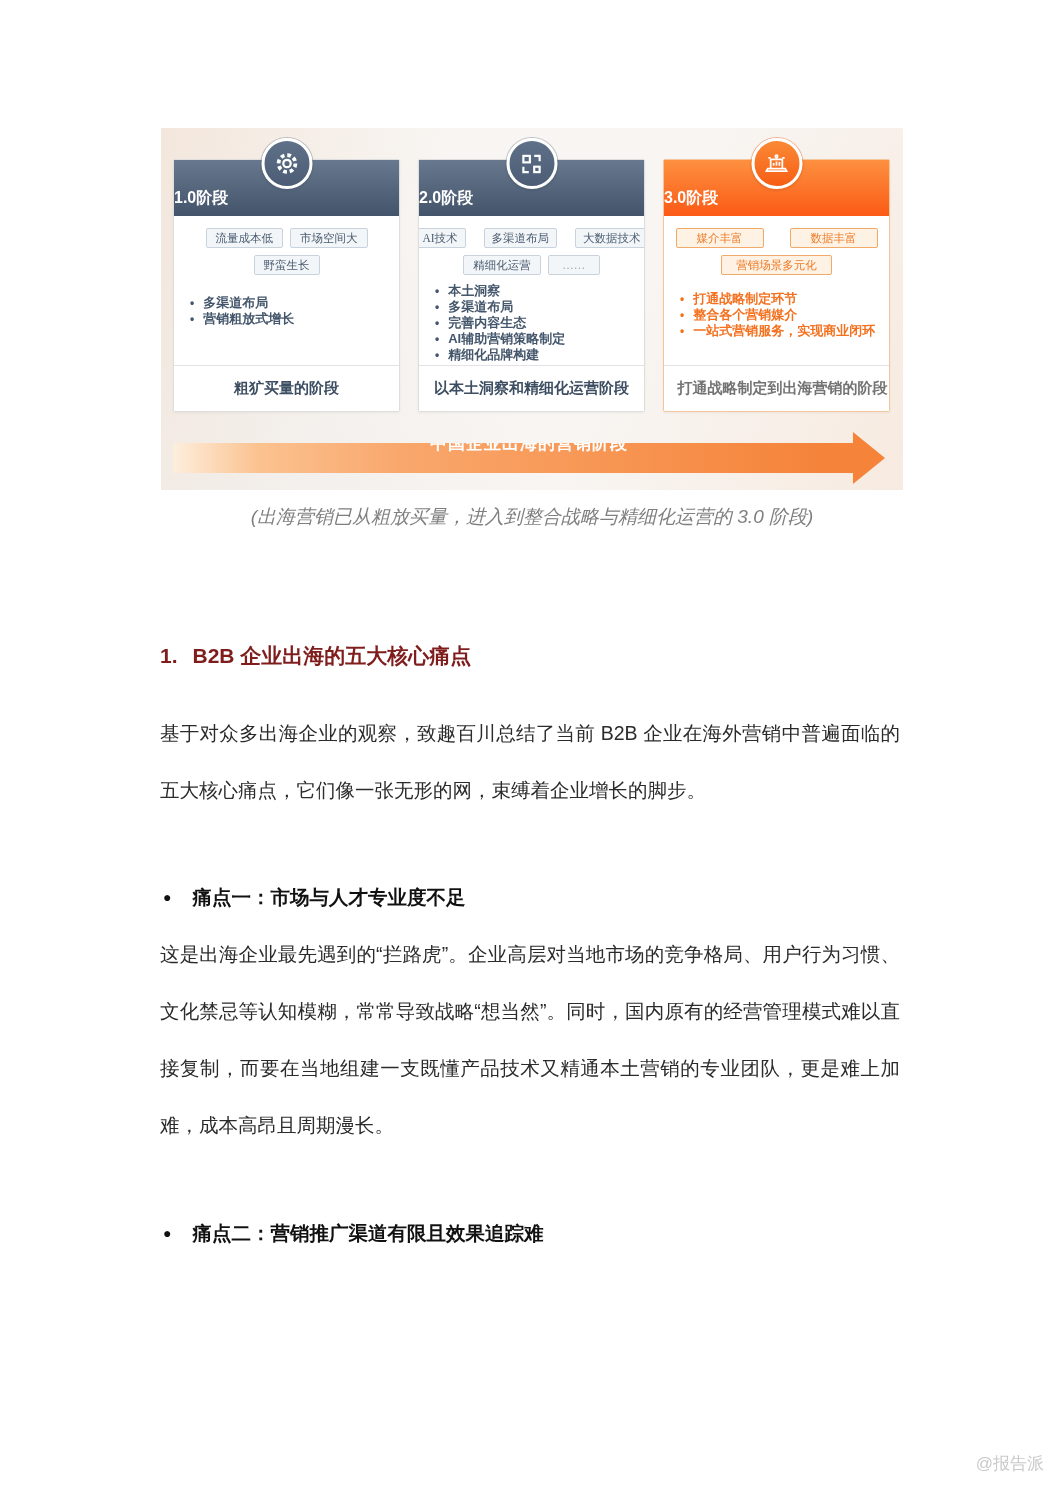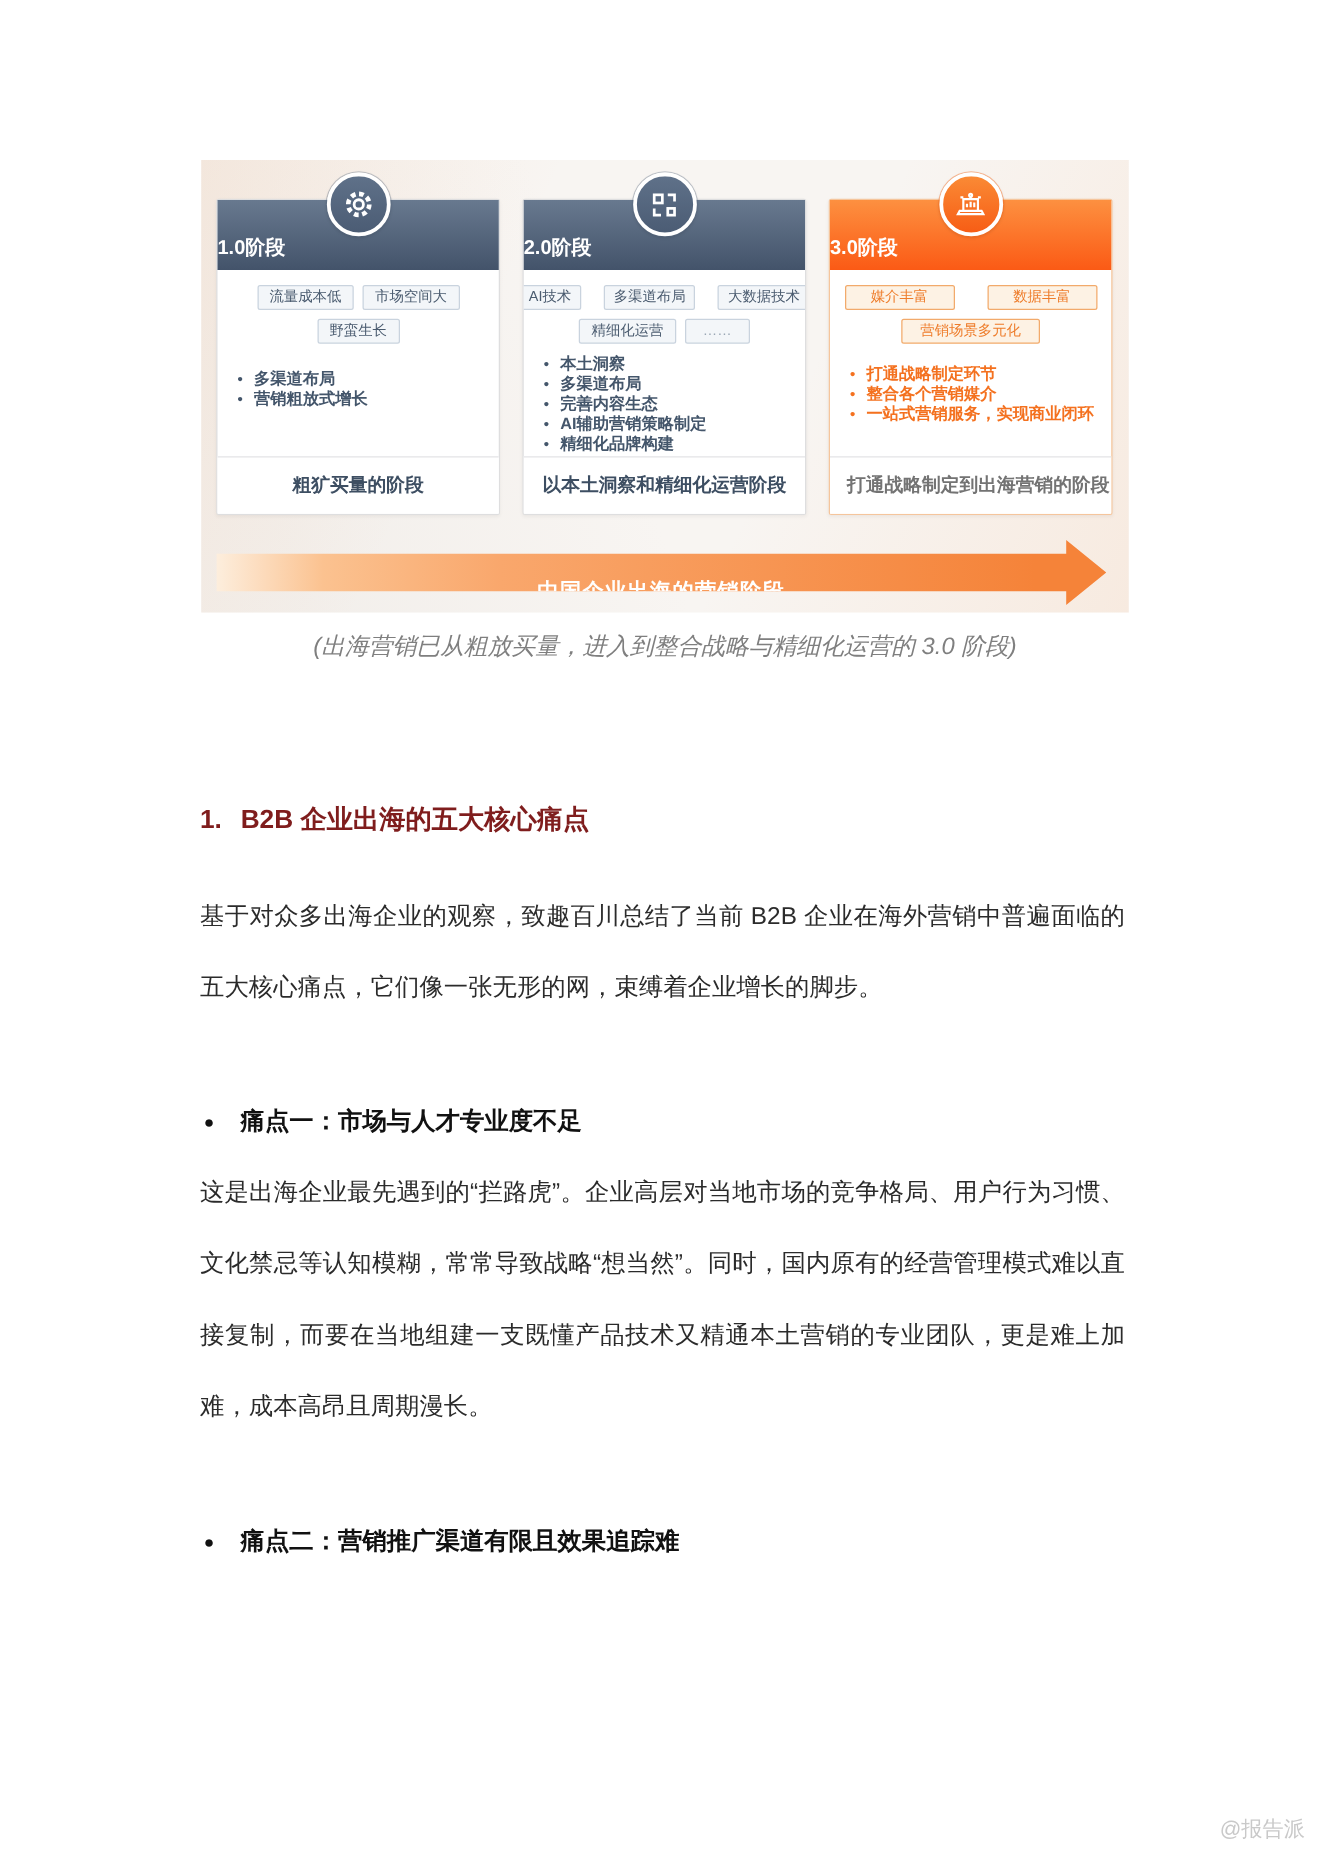--- a/index.html
+++ b/index.html
@@ -30,21 +30,21 @@
   .icon-circle.blue-bg { background:linear-gradient(180deg,#5f7189,#4b5c74); }
   .icon-circle.orange-bg { background:linear-gradient(180deg,#fa8a35,#f75d15); box-shadow:0 0 0 1px rgba(247,110,35,0.45), 0 1px 3px rgba(0,0,0,0.15); }
   .card-header {
     height:56px; display:flex; align-items:flex-end; justify-content:flex-start;
     padding-bottom:7px; color:#fff; font-weight:bold; font-size:16px;
   }
   .card.blue .card-header { background:linear-gradient(180deg,#68798f 0%,#43536a 100%); }
   .card.orange .card-header { background:linear-gradient(180deg,#fd9040 0%,#fb5a15 100%); }
   .card-body { height:150px; padding-top:12px; overflow:hidden; }
   .tag-row { display:flex; justify-content:center; gap:7px; margin-bottom:7px; }
-  .tag { font-size:11.5px; line-height:13px; padding:2.5px 9px; border-radius:2px; white-space:nowrap; }
+  .tag { font-size:11.5px; line-height:13px; padding:2.5px 9px; border-radius:2px; white-space:nowrap;font-family:Liberation Serif, serif; }
   .card.blue .tag { background:#f3f6f9; border:1px solid #c9d3de; color:#4a5b6f; }
   .card.orange .tag { background:#fdf2e4; border:1px solid #f2aa6b; color:#ee7c2a; }
   .bullets { margin:8px 0 0 16px; }
   .card-1 .bullets { margin-top:20px; }
   .card-3 .bullets { margin-top:16px; }
   .bullet { display:flex; gap:9px; font-size:13px; font-weight:bold; line-height:16px; }
   .card.blue .bullet { color:#44566b; }
   .card.orange .bullet { color:#f4711f; }
   .bullet .dot { font-size:12px; }
   .card-footer {
@@ -52,21 +52,21 @@
     border-top:1px solid #e3e3e6; display:flex; align-items:center; justify-content:center;
     font-size:15px; font-weight:bold; background:#fff;
   }
   .card.blue .card-footer { color:#3d4e62; }
   .card.orange .card-footer { color:#737373;padding-left:12px; }
 
   .stage-arrow {
     position:absolute; left:12px; top:304px; width:712px; height:52px;
     clip-path:polygon(0 21%, 95.5% 21%, 95.5% 0, 100% 50%, 95.5% 100%, 95.5% 79%, 0 79%);
     background:linear-gradient(90deg, #fdeedd 0%, #fbc290 12%, #f9a76c 32%, #f58339 92%);
-    display:flex; align-items:flex-end; justify-content:center;
+    display:flex; align-items:flex-start; justify-content:center;
     color:#fff; font-weight:bold; font-size:17px; letter-spacing:1px;
   }
 
   
   .fig-caption {
     position:absolute; left:161px; top:504px; width:742px; text-align:center;
     font-size:19px; font-style:italic; color:#7f7f7f;
   }
   .heading {
     position:absolute; left:160px; top:636px;

